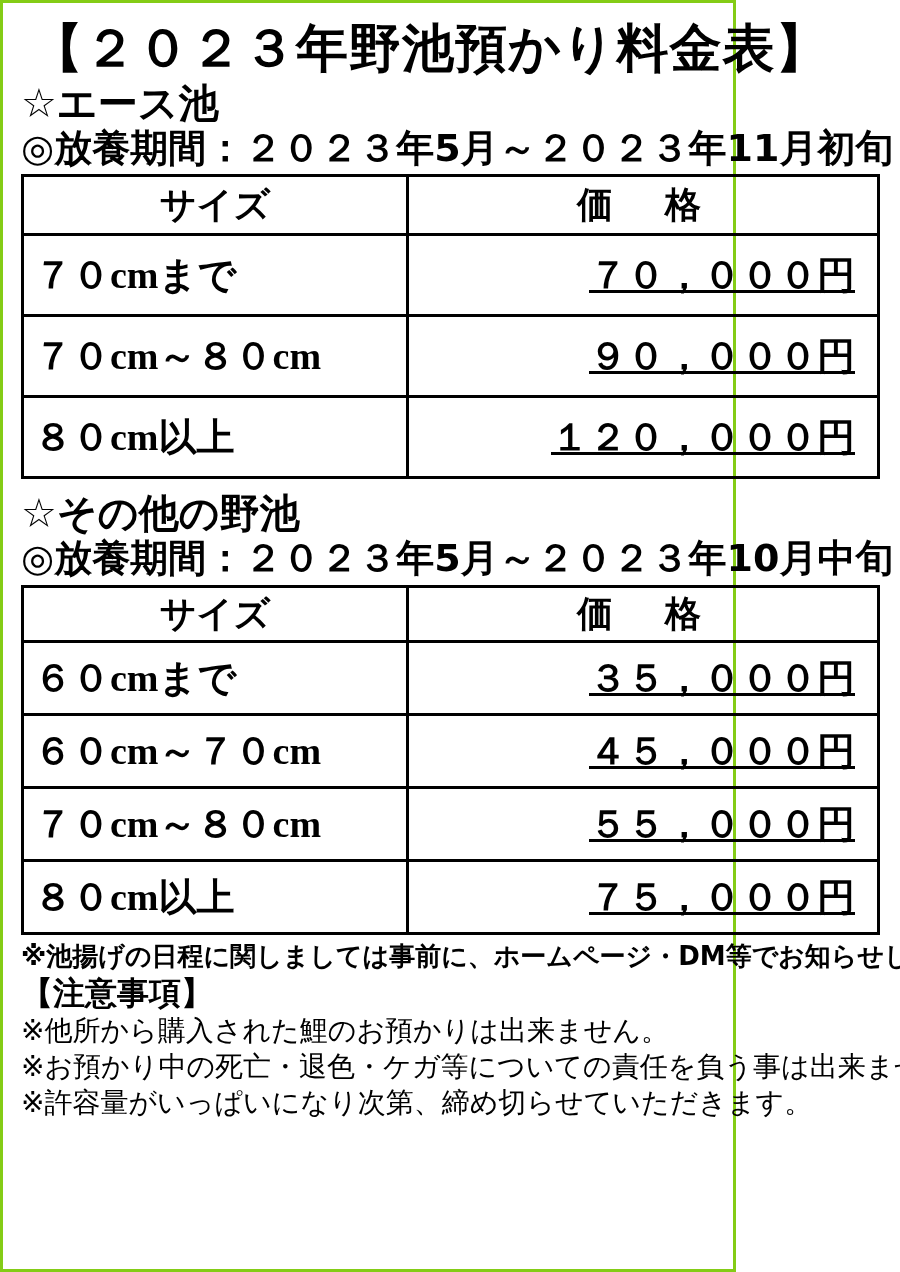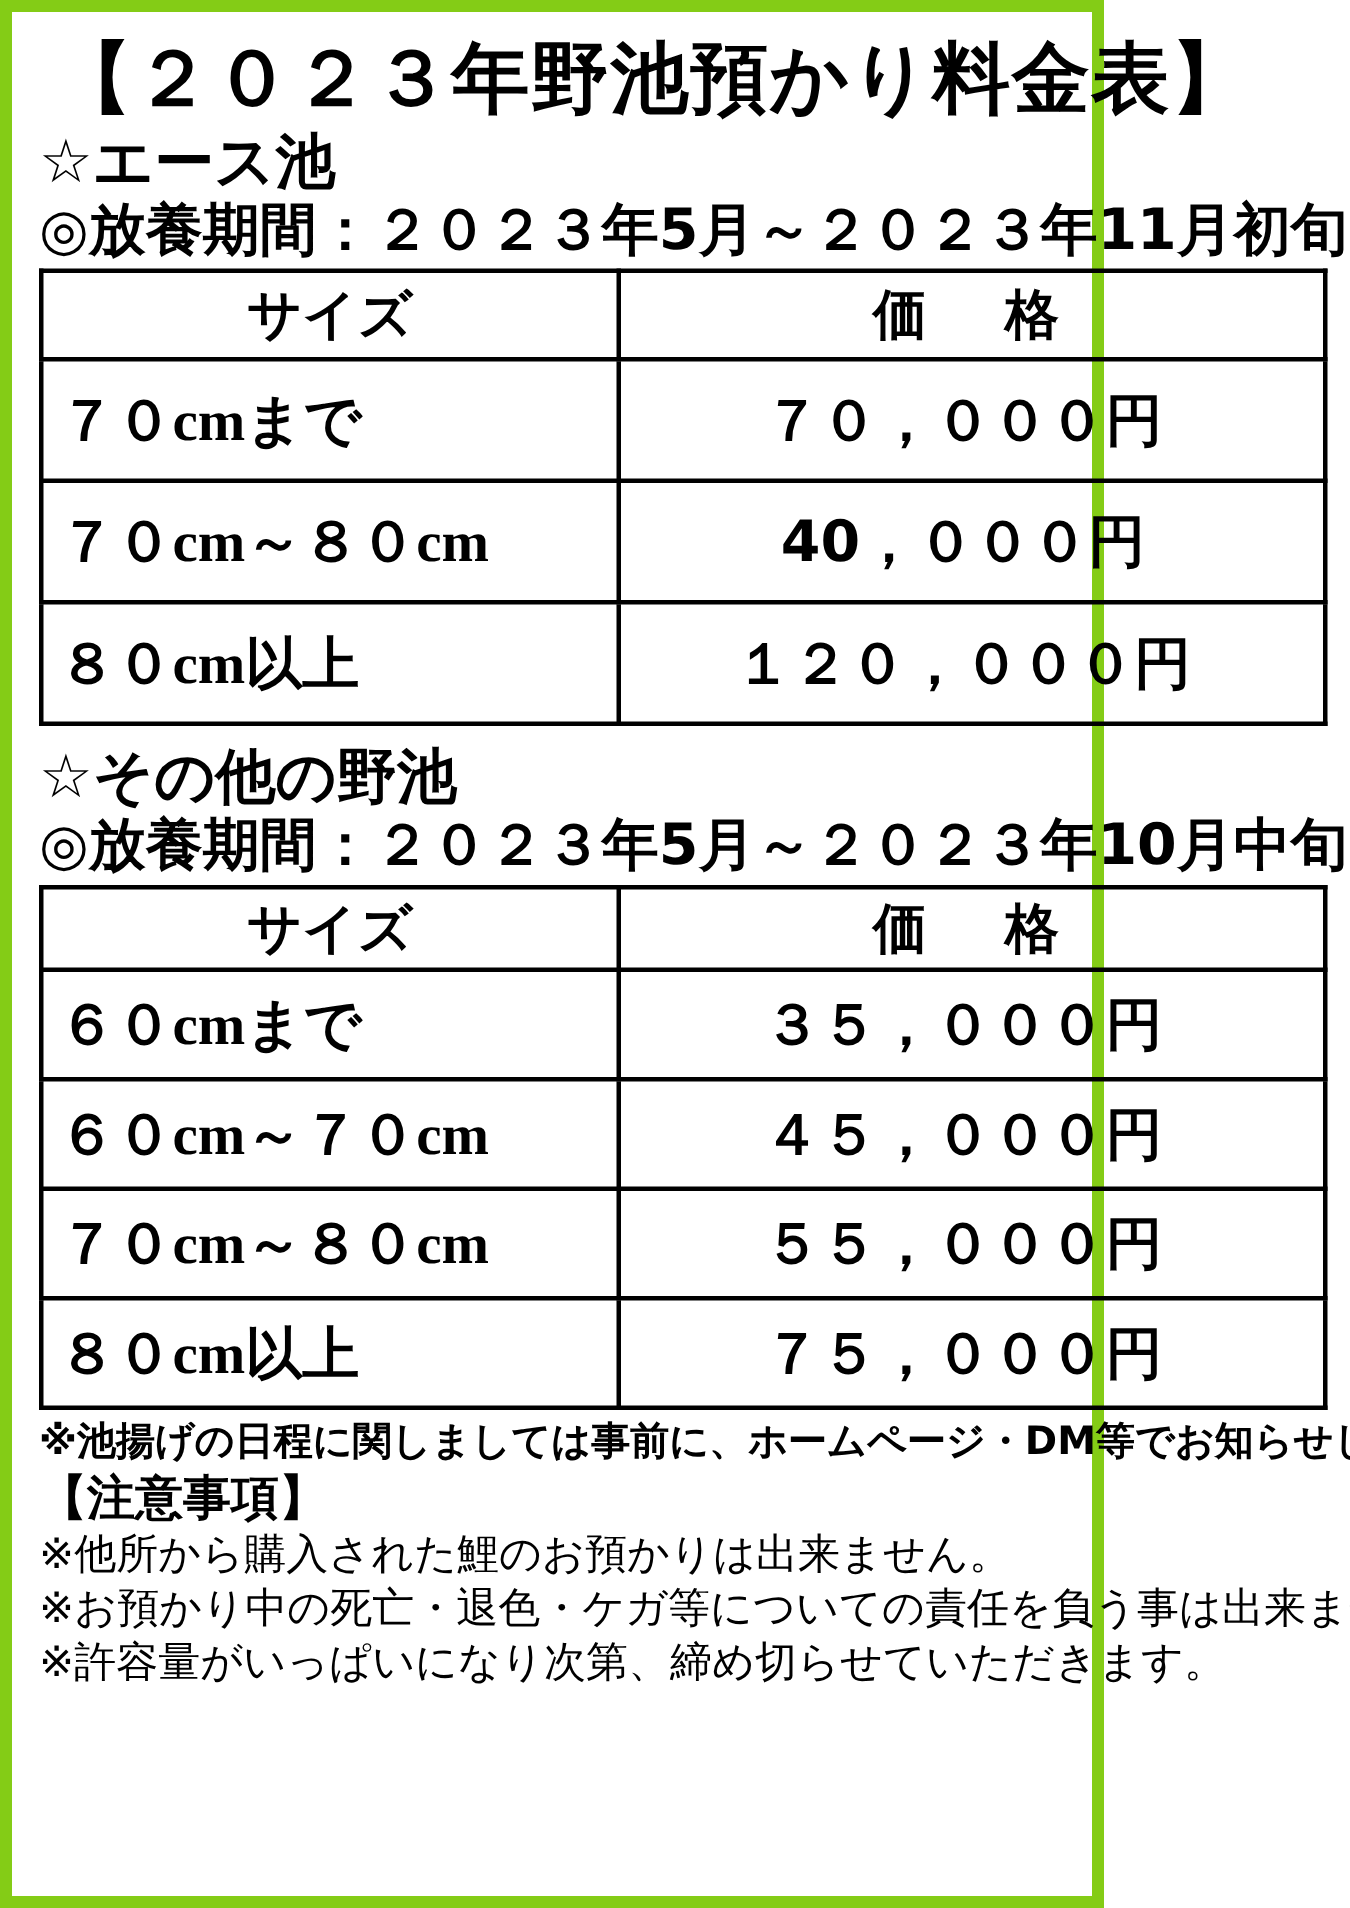--- a/index.html
+++ b/index.html
@@ -12,21 +12,21 @@
     height: 1272px;
     font-family: "DejaVu Sans", "Liberation Sans", sans-serif;
     color: #000000;
     overflow: hidden;
   }
   .page {
     position: relative;
     width: 736px;
     height: 1272px;
     box-sizing: border-box;
-    border: 8px solid #84cc16;
+    border: 3px solid #84cc16;
     padding: 10px 16px 0 16px;
   }
   .title {
     font-size: 52px;
     font-weight: bold;
     letter-spacing: 1px;
     line-height: 1.15;
     margin: 6px 0 2px 12px;
     white-space: nowrap;
   }
@@ -69,22 +69,23 @@
 
   .row td {
     font-size: 38px;
     height: 78px;
   }
   .row .size {
     text-align: left;
     font-family: Liberation Serif, serif;
   }
   .row .price {
-    text-align: center;
+    text-align: right;
     padding-right: 22px;
+    text-decoration: underline;
   }
   .tight .row td { height: 70px; }
   .tight .hdr td { height: 52px; }
 
   .note {
     font-size: 26px;
     font-weight: bold;
     line-height: 1.2;
     margin: 6px 0 2px 2px;
     white-space: nowrap;
@@ -123,21 +124,21 @@
       <tr class="hdr">
         <td>サイズ</td>
         <td class="sp">価　格</td>
       </tr>
       <tr class="row">
         <td class="size">７０cmまで</td>
         <td class="price">７０，０００円</td>
       </tr>
       <tr class="row">
         <td class="size">７０cm～８０cm</td>
-        <td class="price">40，０００円</td>
+        <td class="price">９０，０００円</td>
       </tr>
       <tr class="row">
         <td class="size">８０cm以上</td>
         <td class="price">１２０，０００円</td>
       </tr>
     </tbody>
   </table>
 
   <div class="spacer-sm"></div>
 

